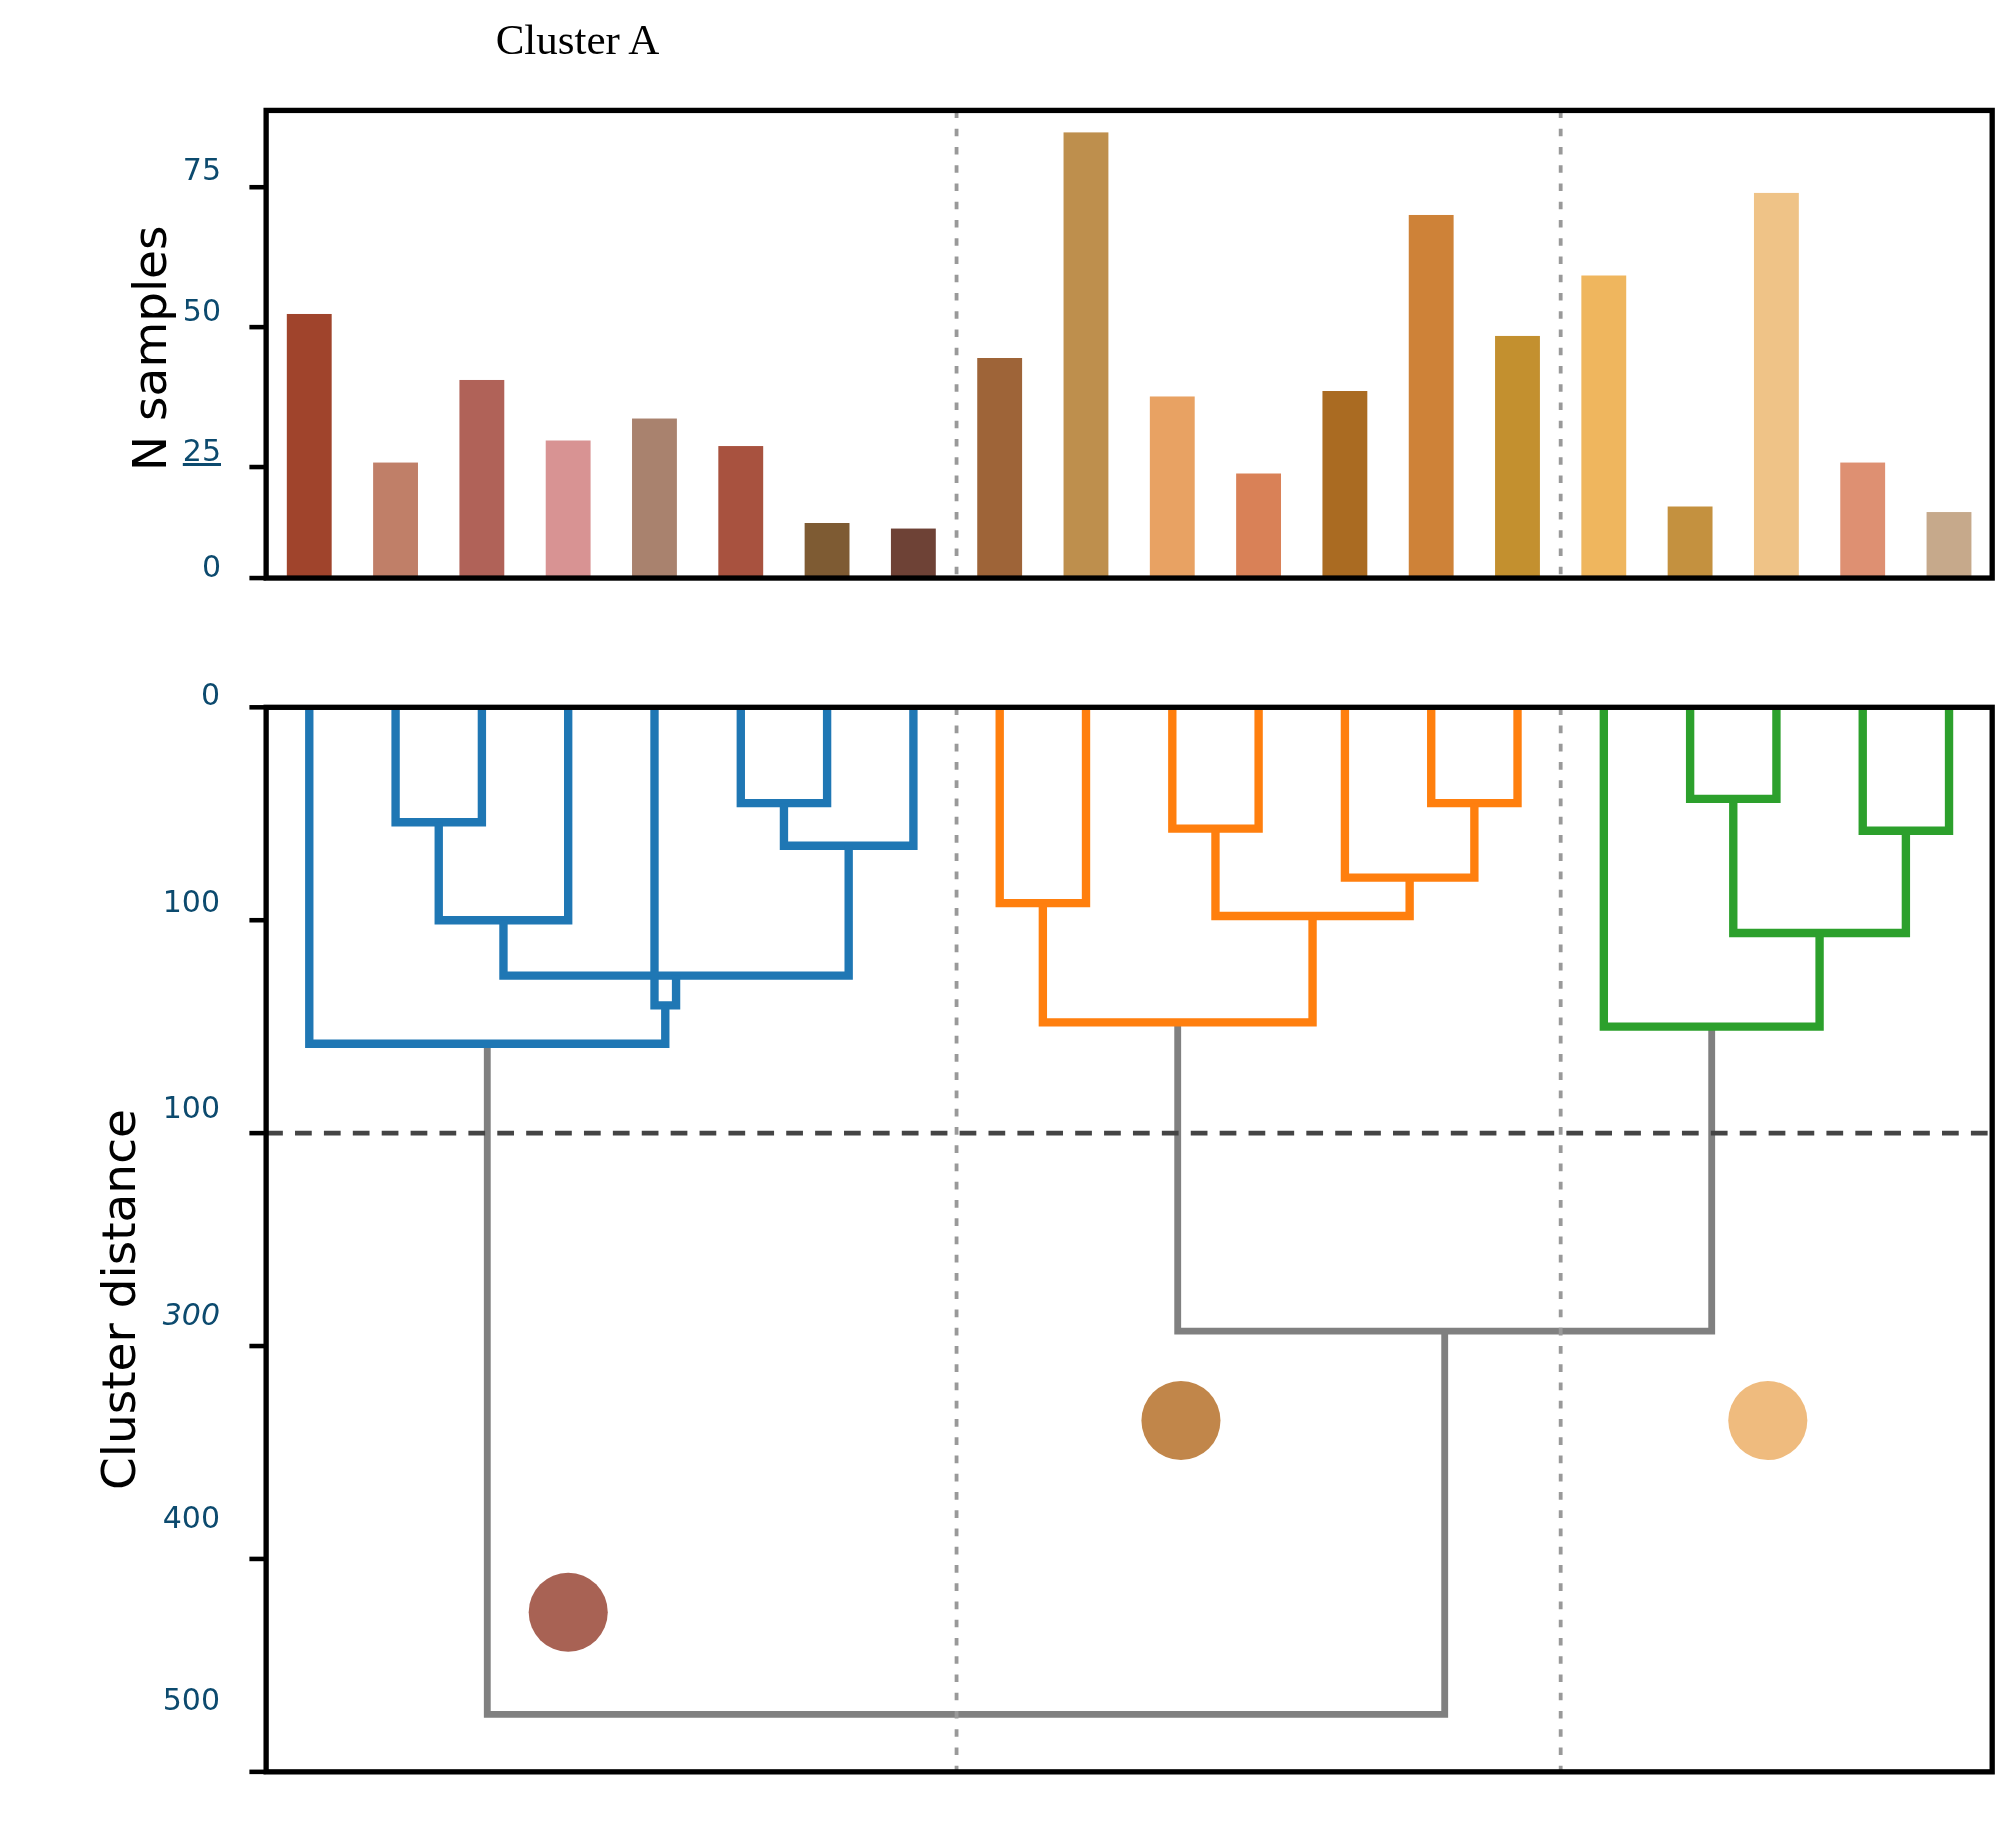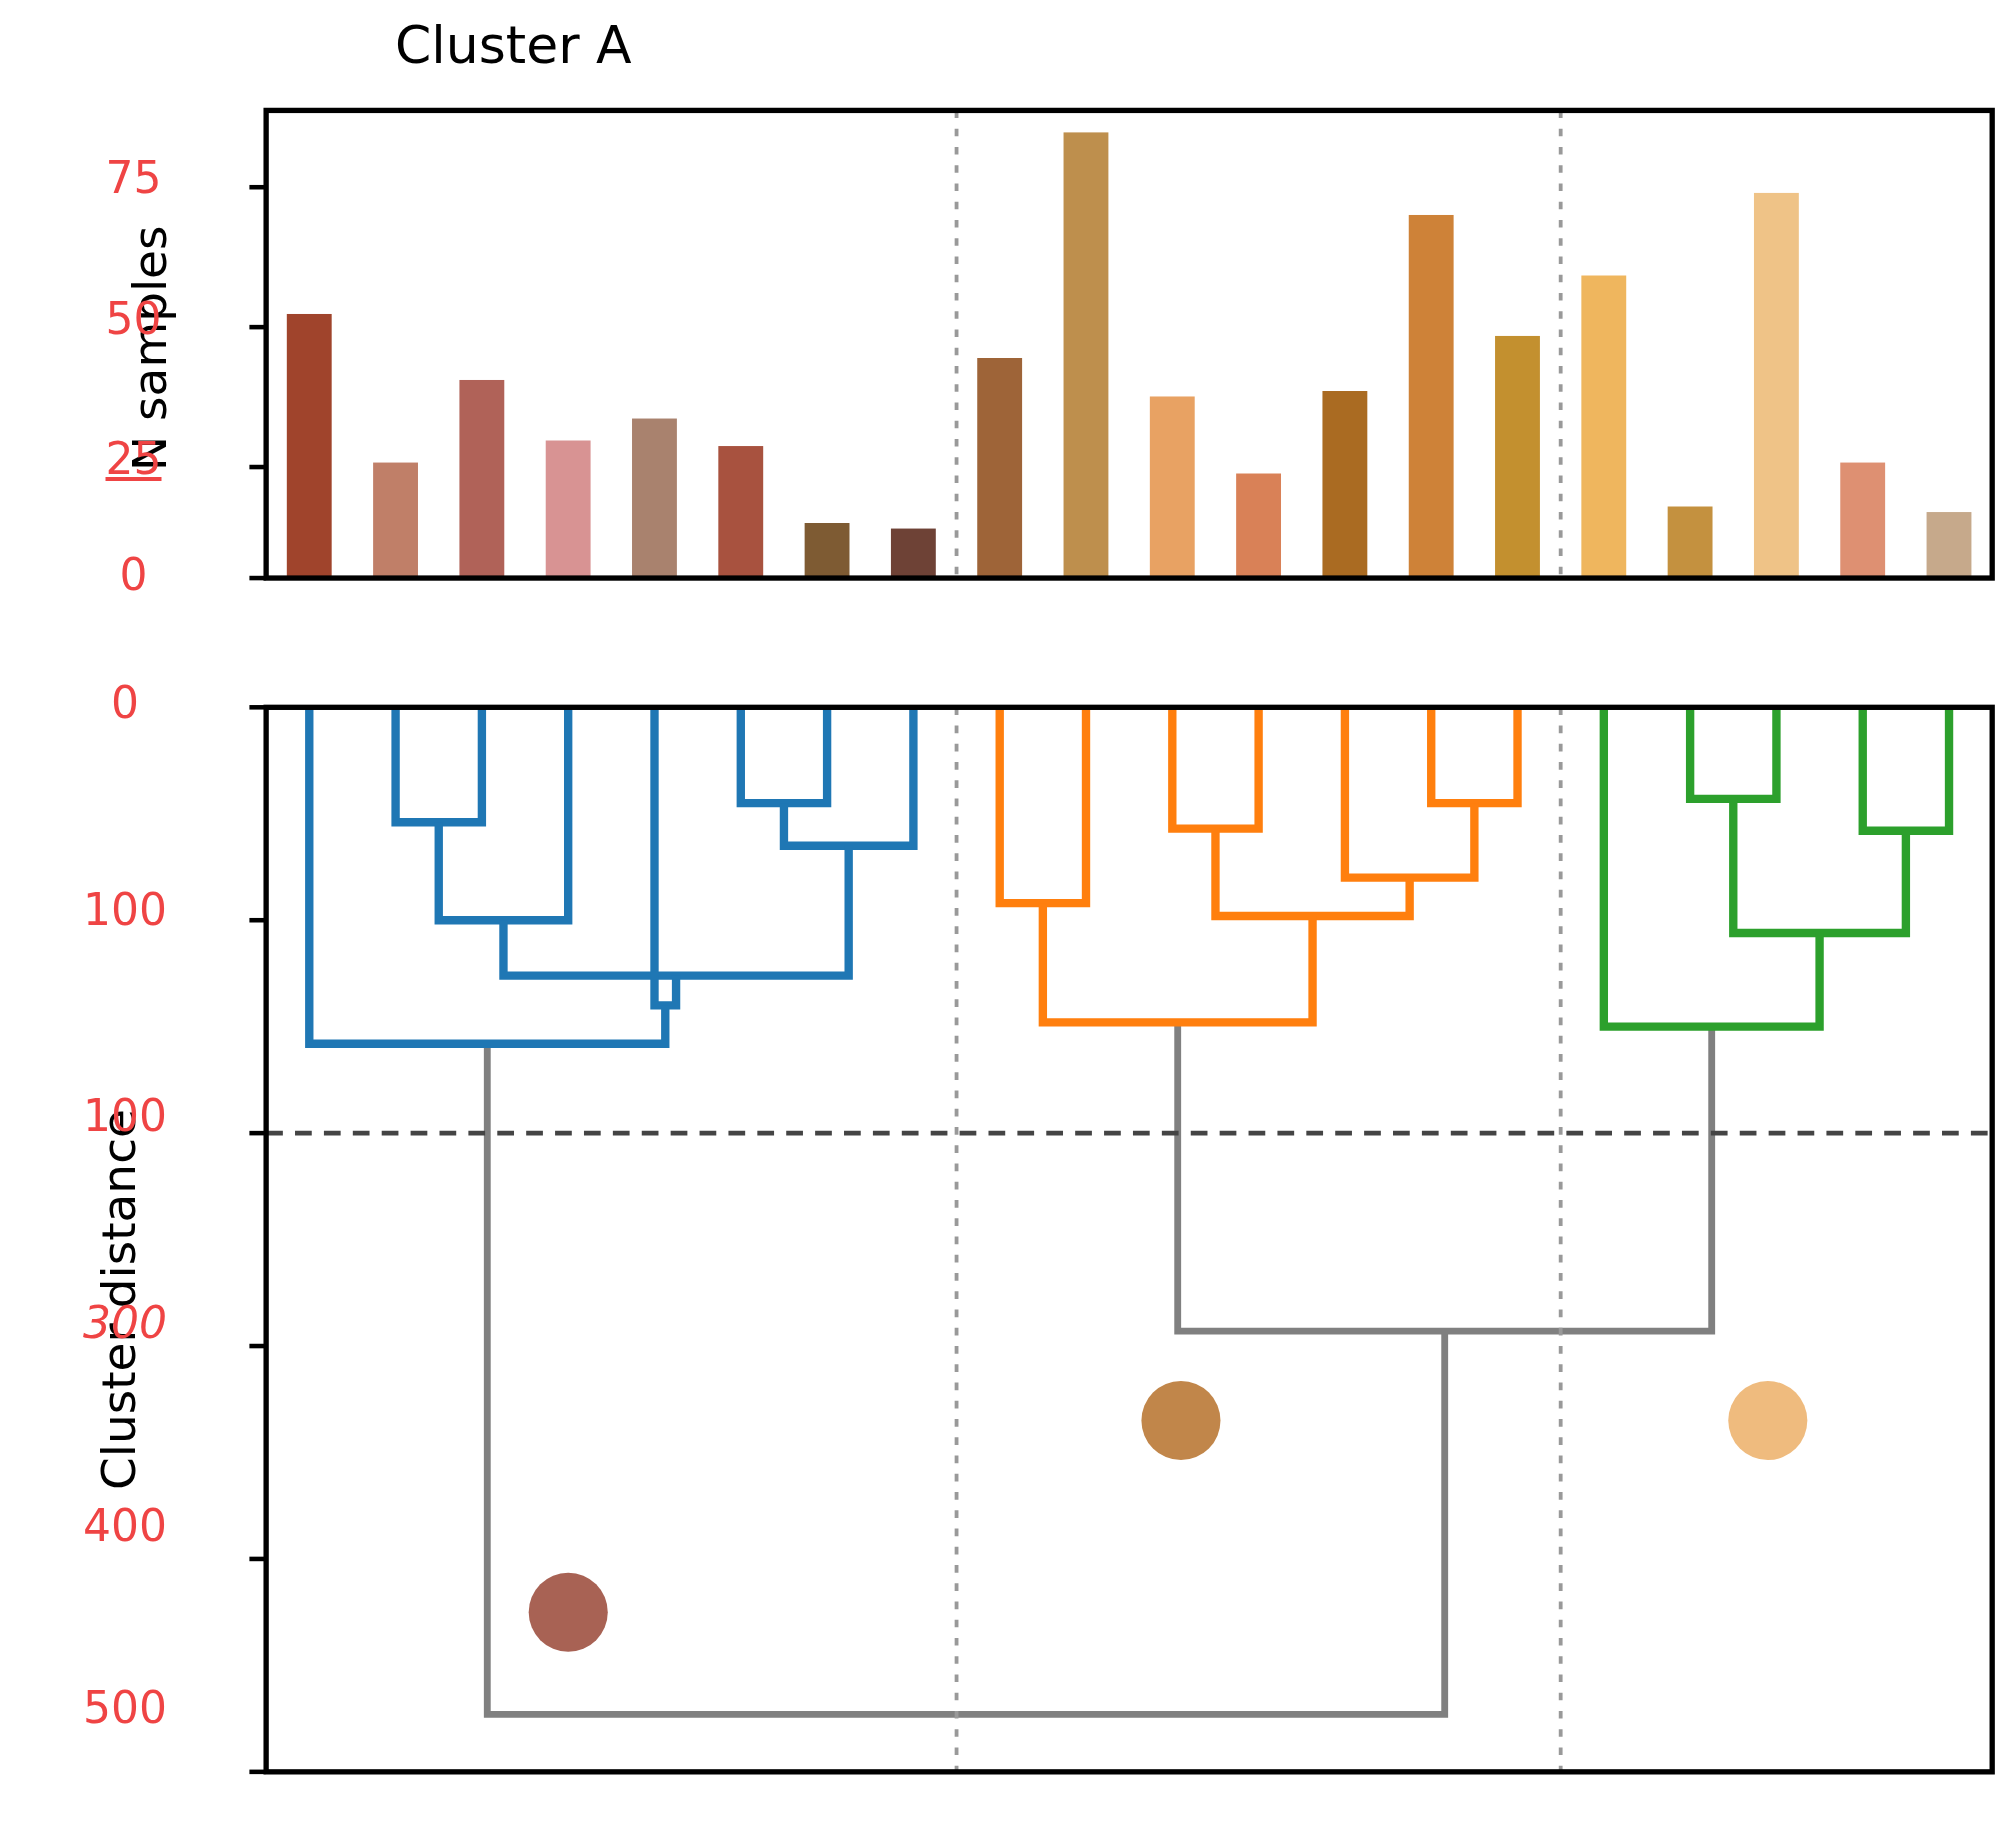--- a/index.html
+++ b/index.html
@@ -1,21 +1,21 @@
 <!DOCTYPE html>
 <html style="font-size:12px"><head>
 <meta charset="utf-8">
 <style>
   html,body{margin:0;padding:0;background:#ffffff;}
   body{width:2015px;height:1826px;font-family:"DejaVu Sans",sans-serif;position:relative;overflow:hidden;}
   #fig{position:absolute;left:0;top:0;width:2015px;height:1826px;}
   .axlabel{position:absolute;font-size:47px;color:#000;white-space:nowrap;}
   .ylab-rot{transform-origin:0 0;transform:rotate(-90deg);}
-  .ticklabel{position:absolute;font-size:44px;color:#ef4444;text-align:center;white-space:nowrap;}
-  .clusterlabel{position:absolute;font-size:52px;color:#000;white-space:nowrap;}
+  .ticklabel{position:absolute;font-size:30px;color:#0c4a6e;text-align:right;white-space:nowrap;}
+  .clusterlabel{position:absolute;font-size:43px;color:#000;text-align:center;white-space:nowrap;font-family:Liberation Serif, serif;}
   svg{position:absolute;left:0;top:0;overflow:visible;}
 </style>
 </head>
 <body>
 
 <div id="fig">
 
   <div class="clusterlabel" id="clab0" style="left:395px;top:15px;width:365px;">Cluster A</div>
 
   <div class="axlabel ylab-rot" style="left:122px;top:471px;">N samples</div>

